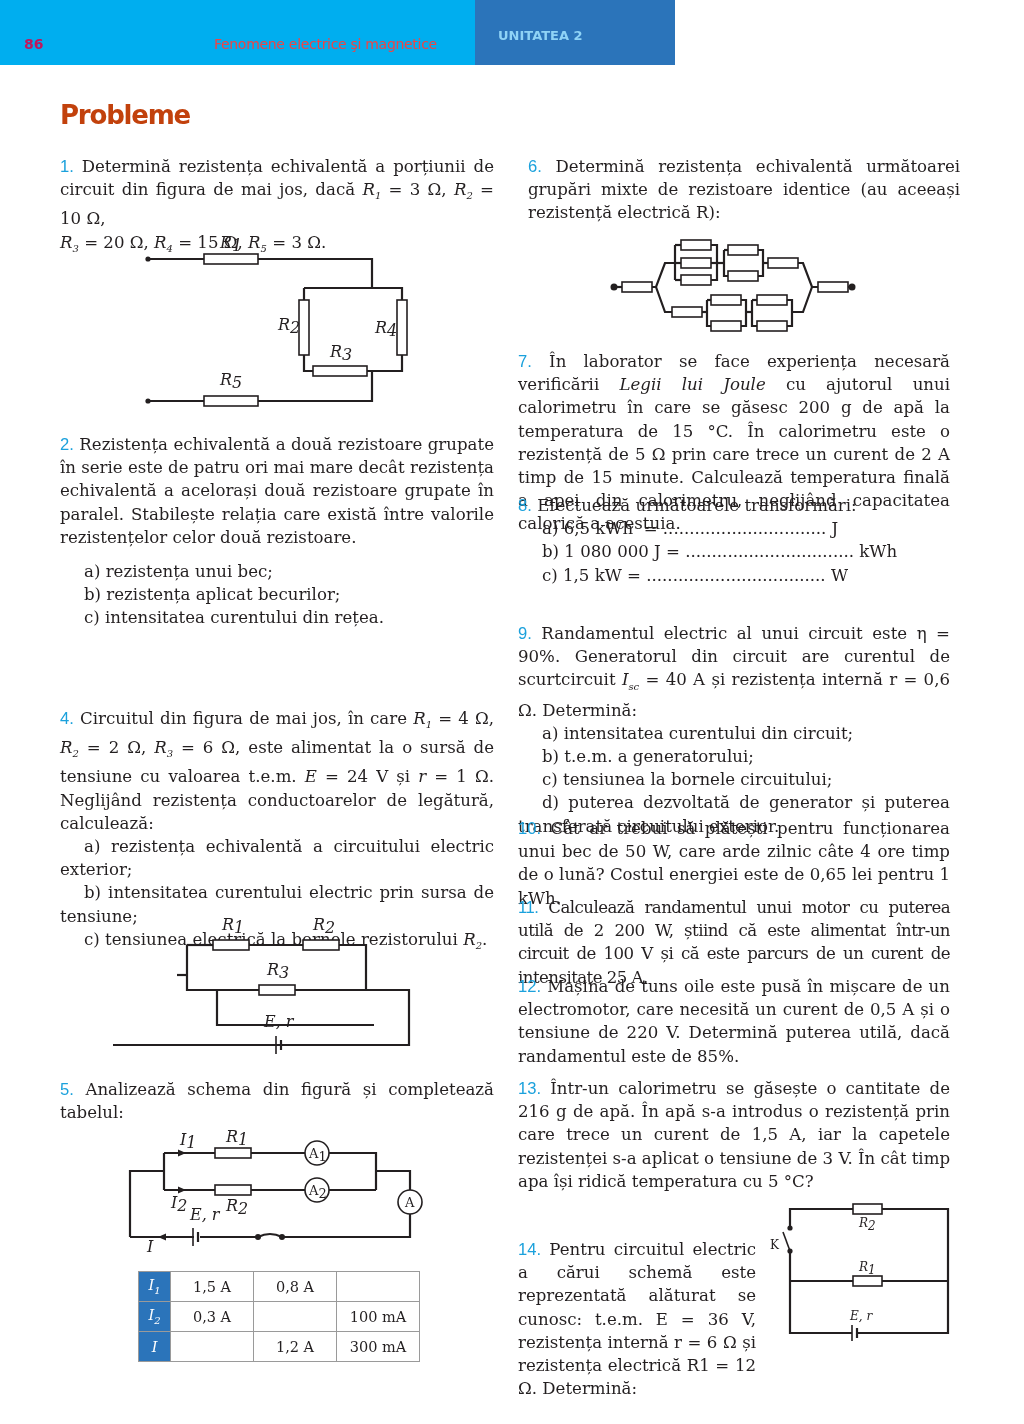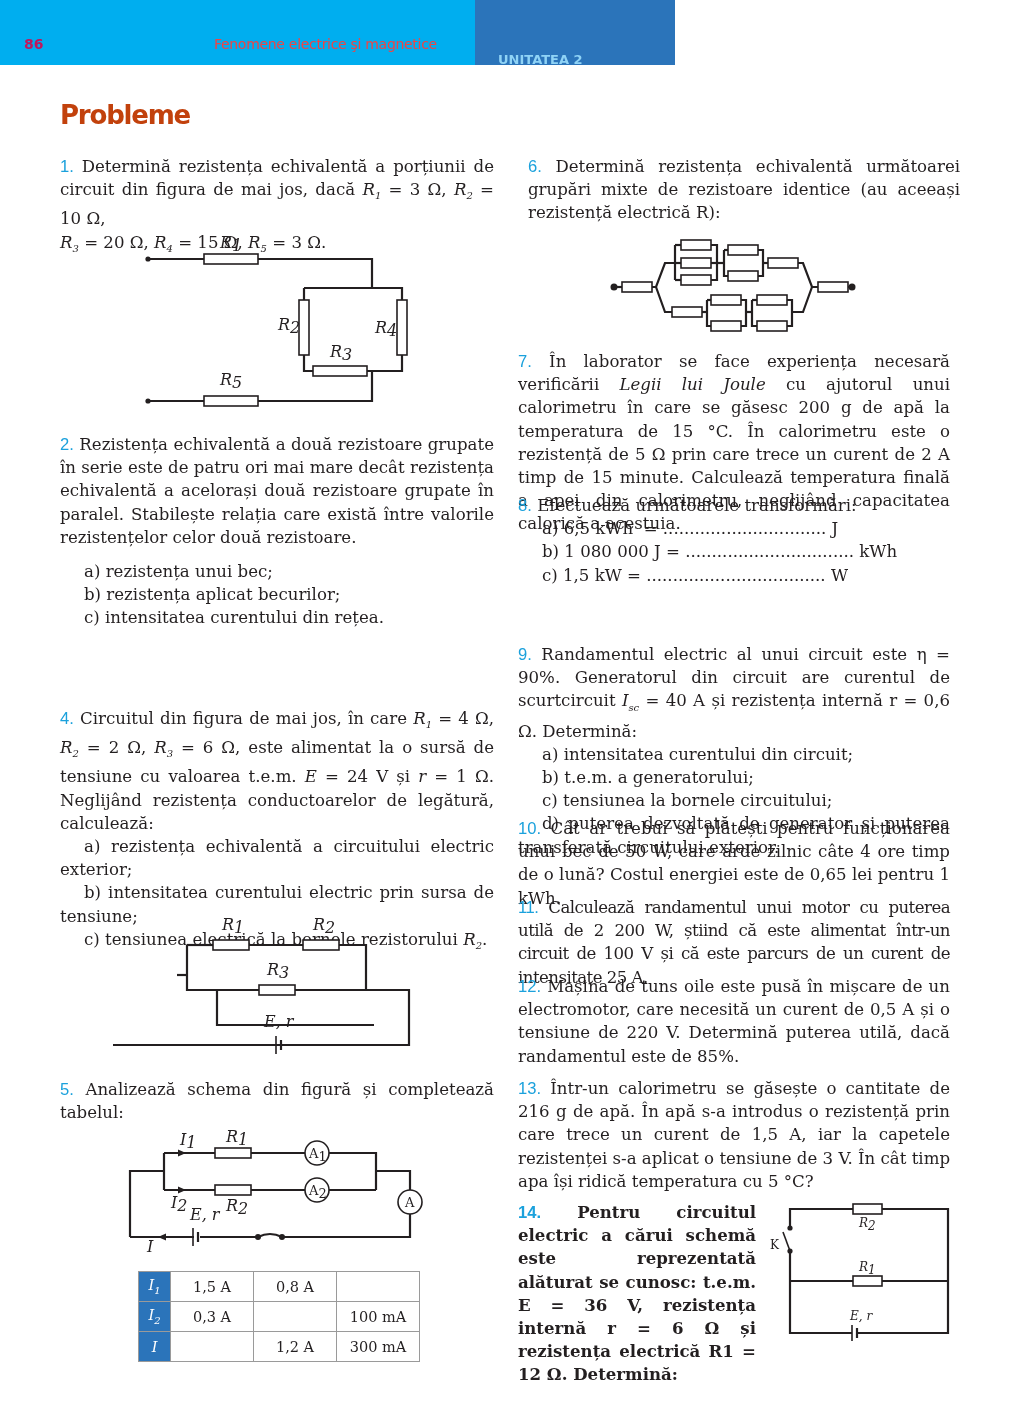--- a/index.html
+++ b/index.html
@@ -3,21 +3,21 @@
 <meta charset="utf-8">
 <style>
   html, body { margin: 0; padding: 0; background: #ffffff; }
   body { width: 1024px; height: 1424px; position: relative; overflow: hidden;
          font-family: "DejaVu Serif", "Liberation Serif", serif; color: #231f20; }
   .header { position: absolute; left: 0; top: 0; width: 675px; height: 65px; }
   .hdr-left { position: absolute; left: 0; top: 0; width: 475px; height: 65px; background: #00aeef; }
   .hdr-right { position: absolute; left: 475px; top: 0; width: 200px; height: 65px; background: #2b74ba; }
   .hdr-page { position: absolute; left: 24px; top: 36px; font: bold 14px "DejaVu Sans", sans-serif; color: #be185d; }
   .hdr-chapter { position: absolute; left: 214px; top: 36px; font: 14px "DejaVu Sans", sans-serif; color: #ef4444; letter-spacing: -0.3px; }
-  .hdr-unit { position: absolute; left: 498px; top: 52px; font: bold 13px "DejaVu Sans", sans-serif; color: #8fd3f6; }
+  .hdr-unit { position: absolute; left: 498px; top: 28px; font: bold 13px "DejaVu Sans", sans-serif; color: #8fd3f6; }
   .title { position: absolute; left: 60px; top: 100px; font: bold 26px "DejaVu Sans", sans-serif; letter-spacing: -1.2px; color: #c2410c; }
 
   .col { position: absolute; font-size: 16.6px; line-height: 23.2px; }
   .col-left { left: 60px; width: 434px; }
   .col-right { left: 518px; width: 432px; }
   .prob { position: absolute; text-align: justify; }
   .num { color: #1ba1dc; font-family: "Liberation Sans", "DejaVu Sans", sans-serif; }
   .it { font-style: italic; }
   .sub { font-size: 10px; vertical-align: -4px; font-style: italic; }
   .sub2 { font-size: 10px; vertical-align: -5px; font-style: italic; }
@@ -257,21 +257,21 @@
     <p><span class="num">7.</span> <span>În laborator se face experiența necesară verificării </span><span class="it">Legii lui Joule</span><span> cu ajutorul unui calorimetru în care se găsesc 200 g de apă la temperatura de 15 °C. În calorimetru este o rezistență de 5 Ω prin care trece un curent de 2 A timp de 15 minute. Calculează temperatura finală a apei din calorimetru, neglijând capacitatea calorică a acestuia.</span></p>
   </div>
 
   <div class="prob" style="top:494px; width:432px;">
     <p class="nojust"><span class="num">8.</span> <span>Efectuează următoarele transformări:</span></p>
     <p class="indent" style="white-space:pre">a) 6,5 kWh  = ............................... J</p>
     <p class="indent" style="white-space:pre">b) 1 080 000 J = ................................ kWh</p>
     <p class="indent" style="white-space:pre">c) 1,5 kW = .................................. W</p>
   </div>
 
-  <div class="prob" style="top:643px; width:432px;">
+  <div class="prob" style="top:622px; width:432px;">
     <p><span class="num">9.</span> <span>Randamentul electric al unui circuit este η = 90%. Generatorul din circuit are curentul de scurtcircuit</span> <span class="it">I</span><span class="sub2">sc</span><span> = 40 A și rezistența internă r = 0,6 Ω. Determină:</span></p>
     <p class="indent">a) intensitatea curentului din circuit;</p>
     <p class="indent">b) t.e.m. a generatorului;</p>
     <p class="indent">c) tensiunea la bornele circuitului;</p>
     <p style="text-indent:24px;">d) puterea dezvoltată de generator și puterea transferată circuitului exterior.</p>
   </div>
 
   <div class="prob" style="top:817px; width:432px;">
     <p><span class="num">10.</span> <span>Cât ar trebui să plătești pentru funcționarea unui bec de 50 W, care arde zilnic câte 4 ore timp de o lună? Costul energiei este de 0,65 lei pentru 1 kWh.</span></p>
   </div>
@@ -281,16 +281,16 @@
   </div>
 
   <div class="prob" style="top:975px; width:432px;">
     <p><span class="num">12.</span> <span>Mașina de tuns oile este pusă în mișcare de un electromotor, care necesită un curent de 0,5 A și o tensiune de 220 V. Determină puterea utilă, dacă randamentul este de 85%.</span></p>
   </div>
 
   <div class="prob" style="top:1077px; width:432px;">
     <p><span class="num">13.</span> <span>Într-un calorimetru se găsește o cantitate de 216 g de apă. În apă s-a introdus o rezistență prin care trece un curent de 1,5 A, iar la capetele rezistenței s-a aplicat o tensiune de 3 V. În cât timp apa își ridică temperatura cu 5 °C?</span></p>
   </div>
 
-  <div class="prob" style="top:1201px; width:238px;font-weight:bold;">
+  <div class="prob" style="top:1238px; width:238px;">
     <p><span class="num">14.</span> <span>Pentru circuitul electric a cărui schemă este reprezentată alăturat se cunosc: t.e.m. E = 36 V, rezistența internă r = 6 Ω și rezistența electrică R1 = 12 Ω. Determină:</span></p>
   </div>
 </div>
 
 </body></html>

